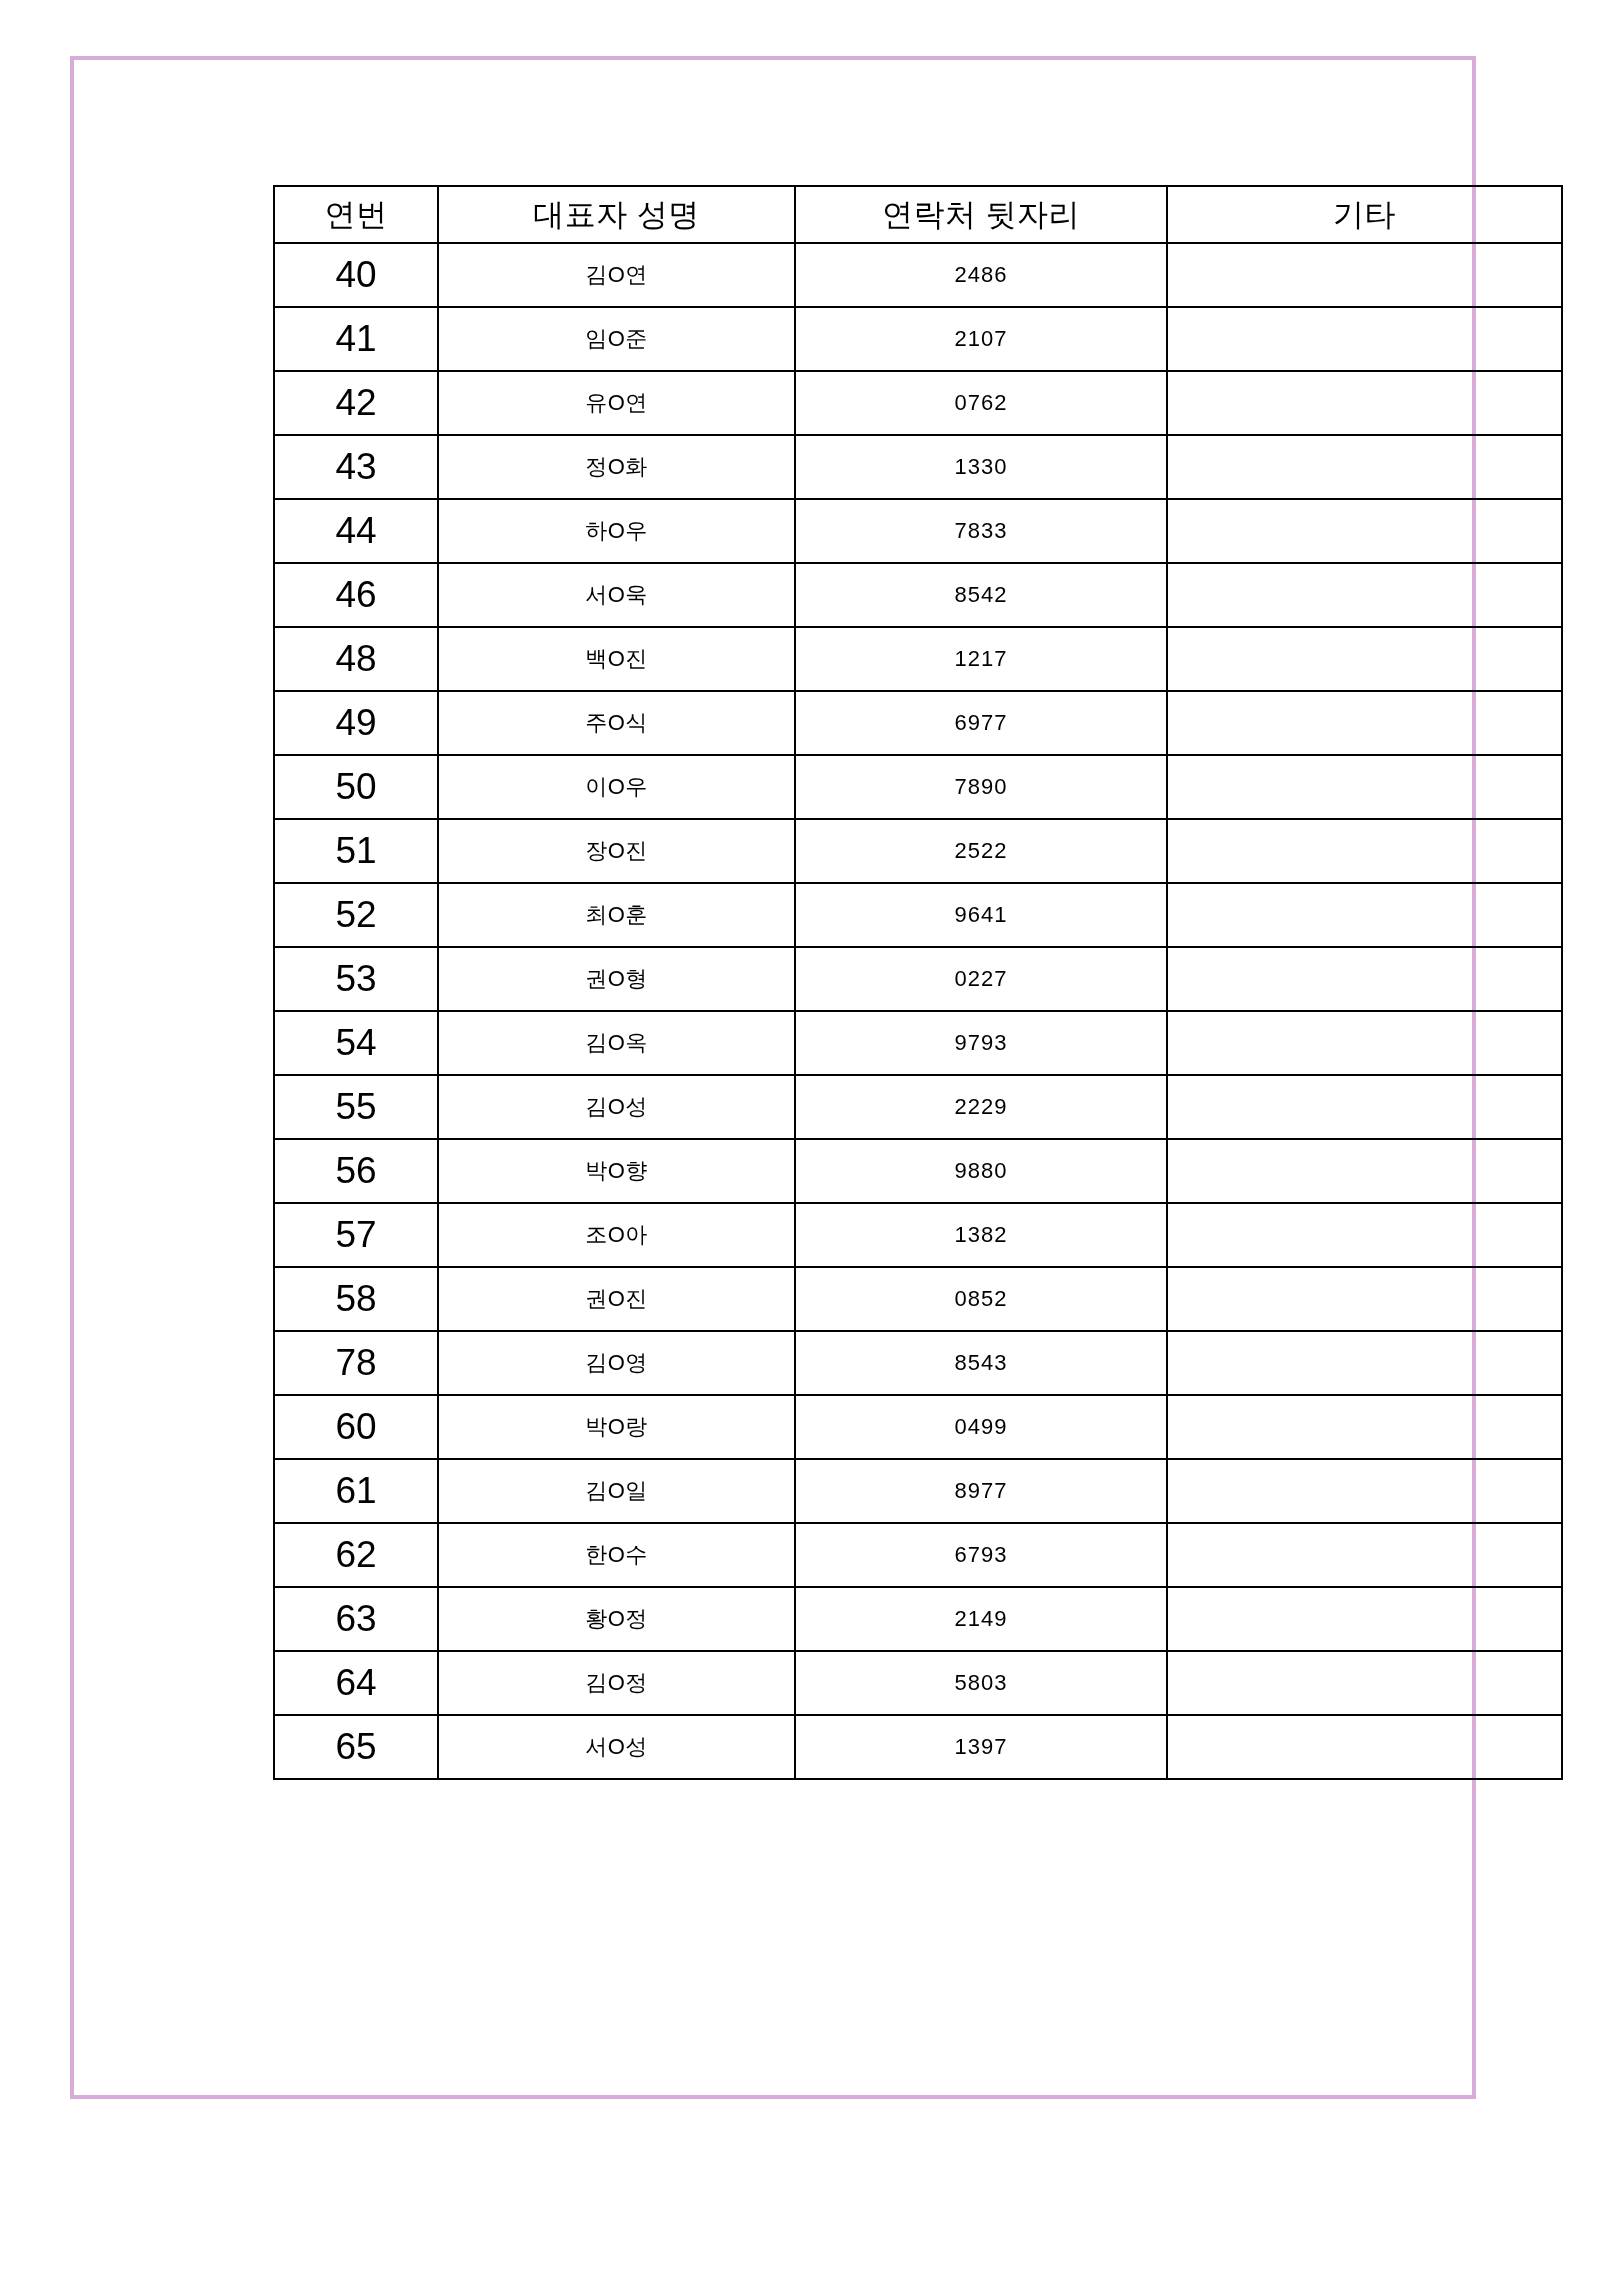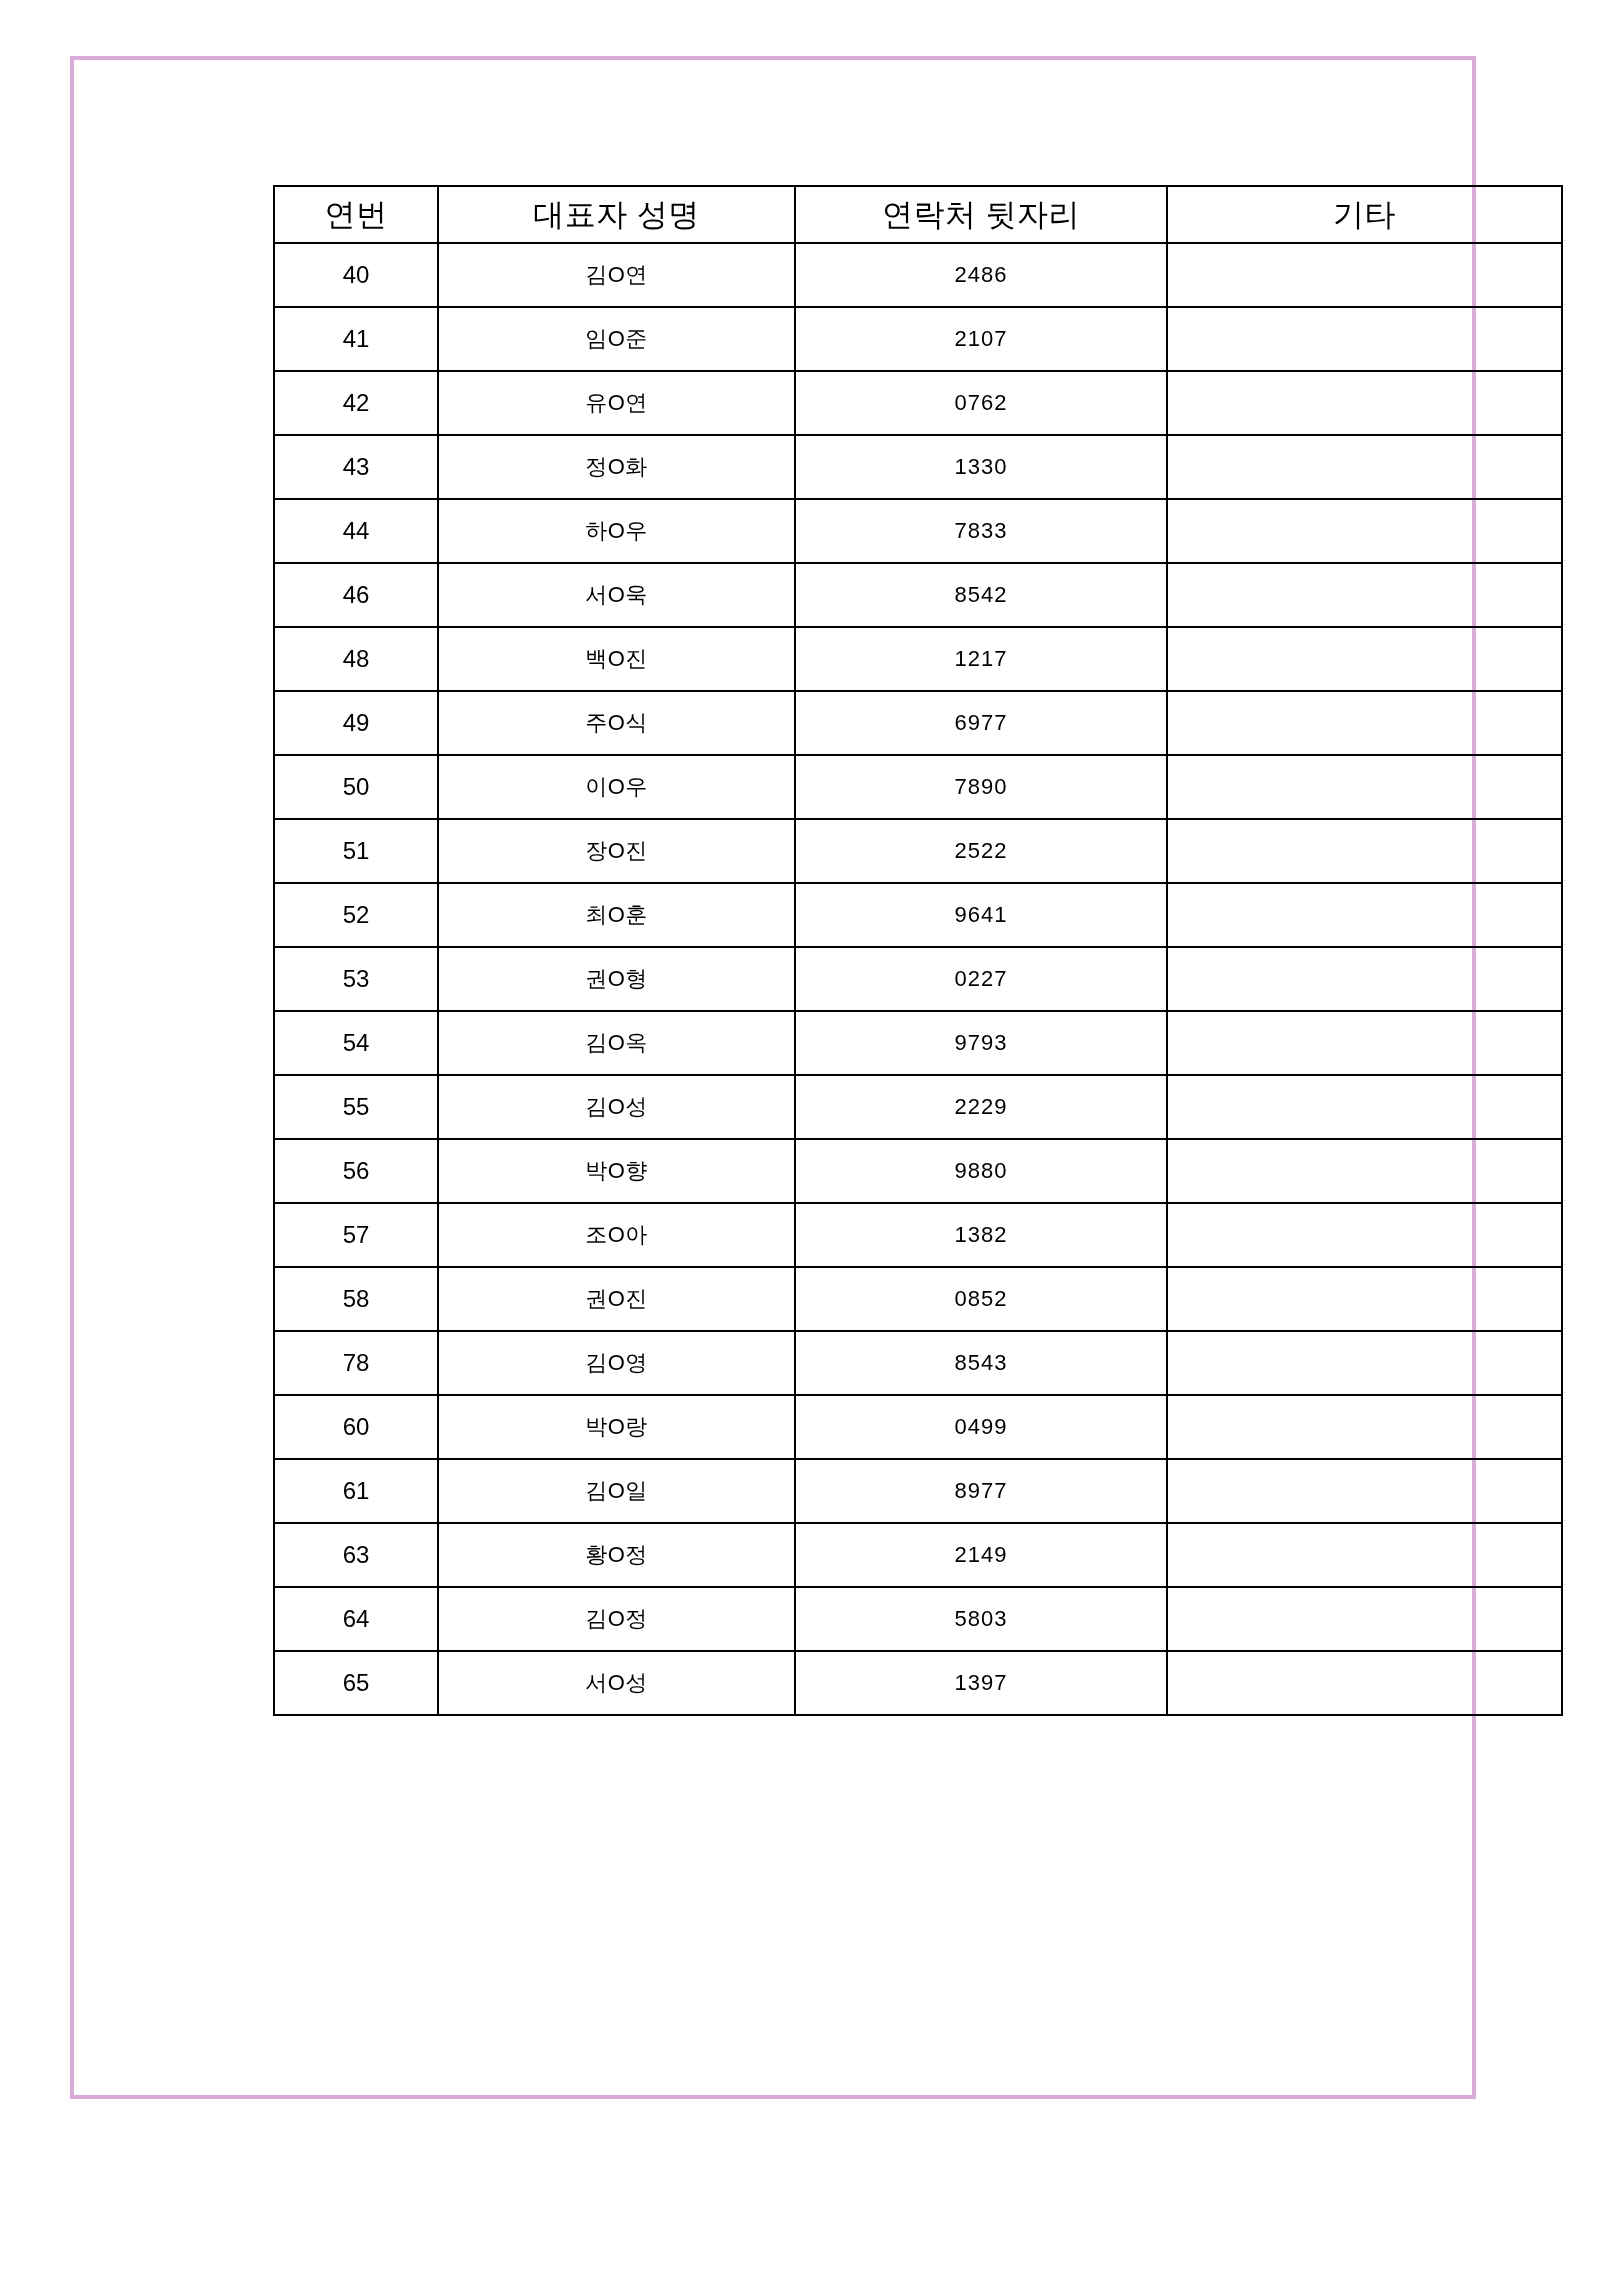--- a/index.html
+++ b/index.html
@@ -61,21 +61,21 @@
     font-size: 31px;
     letter-spacing: 0.5px;
   }
 
   table.roster tbody td {
     height: 62px;
     font-size: 30px;
   }
 
   table.roster tbody td.cell-seq {
-    font-size: 24px;
+    font-size: 37px;
   }
 
   table.roster tbody td.cell-name {
     font-size: 22px;
     letter-spacing: 0.5px;
   }
 
   table.roster tbody td.cell-phone {
     font-size: 22px;
     letter-spacing: 1px;
@@ -221,20 +221,26 @@
             <td class="cell-phone">0499</td>
             <td class="cell-etc"></td>
           </tr>
           <tr>
             <td class="cell-seq">61</td>
             <td class="cell-name">김O일</td>
             <td class="cell-phone">8977</td>
             <td class="cell-etc"></td>
           </tr>
           <tr>
+            <td class="cell-seq">62</td>
+            <td class="cell-name">한O수</td>
+            <td class="cell-phone">6793</td>
+            <td class="cell-etc"></td>
+          </tr>
+          <tr>
             <td class="cell-seq">63</td>
             <td class="cell-name">황O정</td>
             <td class="cell-phone">2149</td>
             <td class="cell-etc"></td>
           </tr>
           <tr>
             <td class="cell-seq">64</td>
             <td class="cell-name">김O정</td>
             <td class="cell-phone">5803</td>
             <td class="cell-etc"></td>

